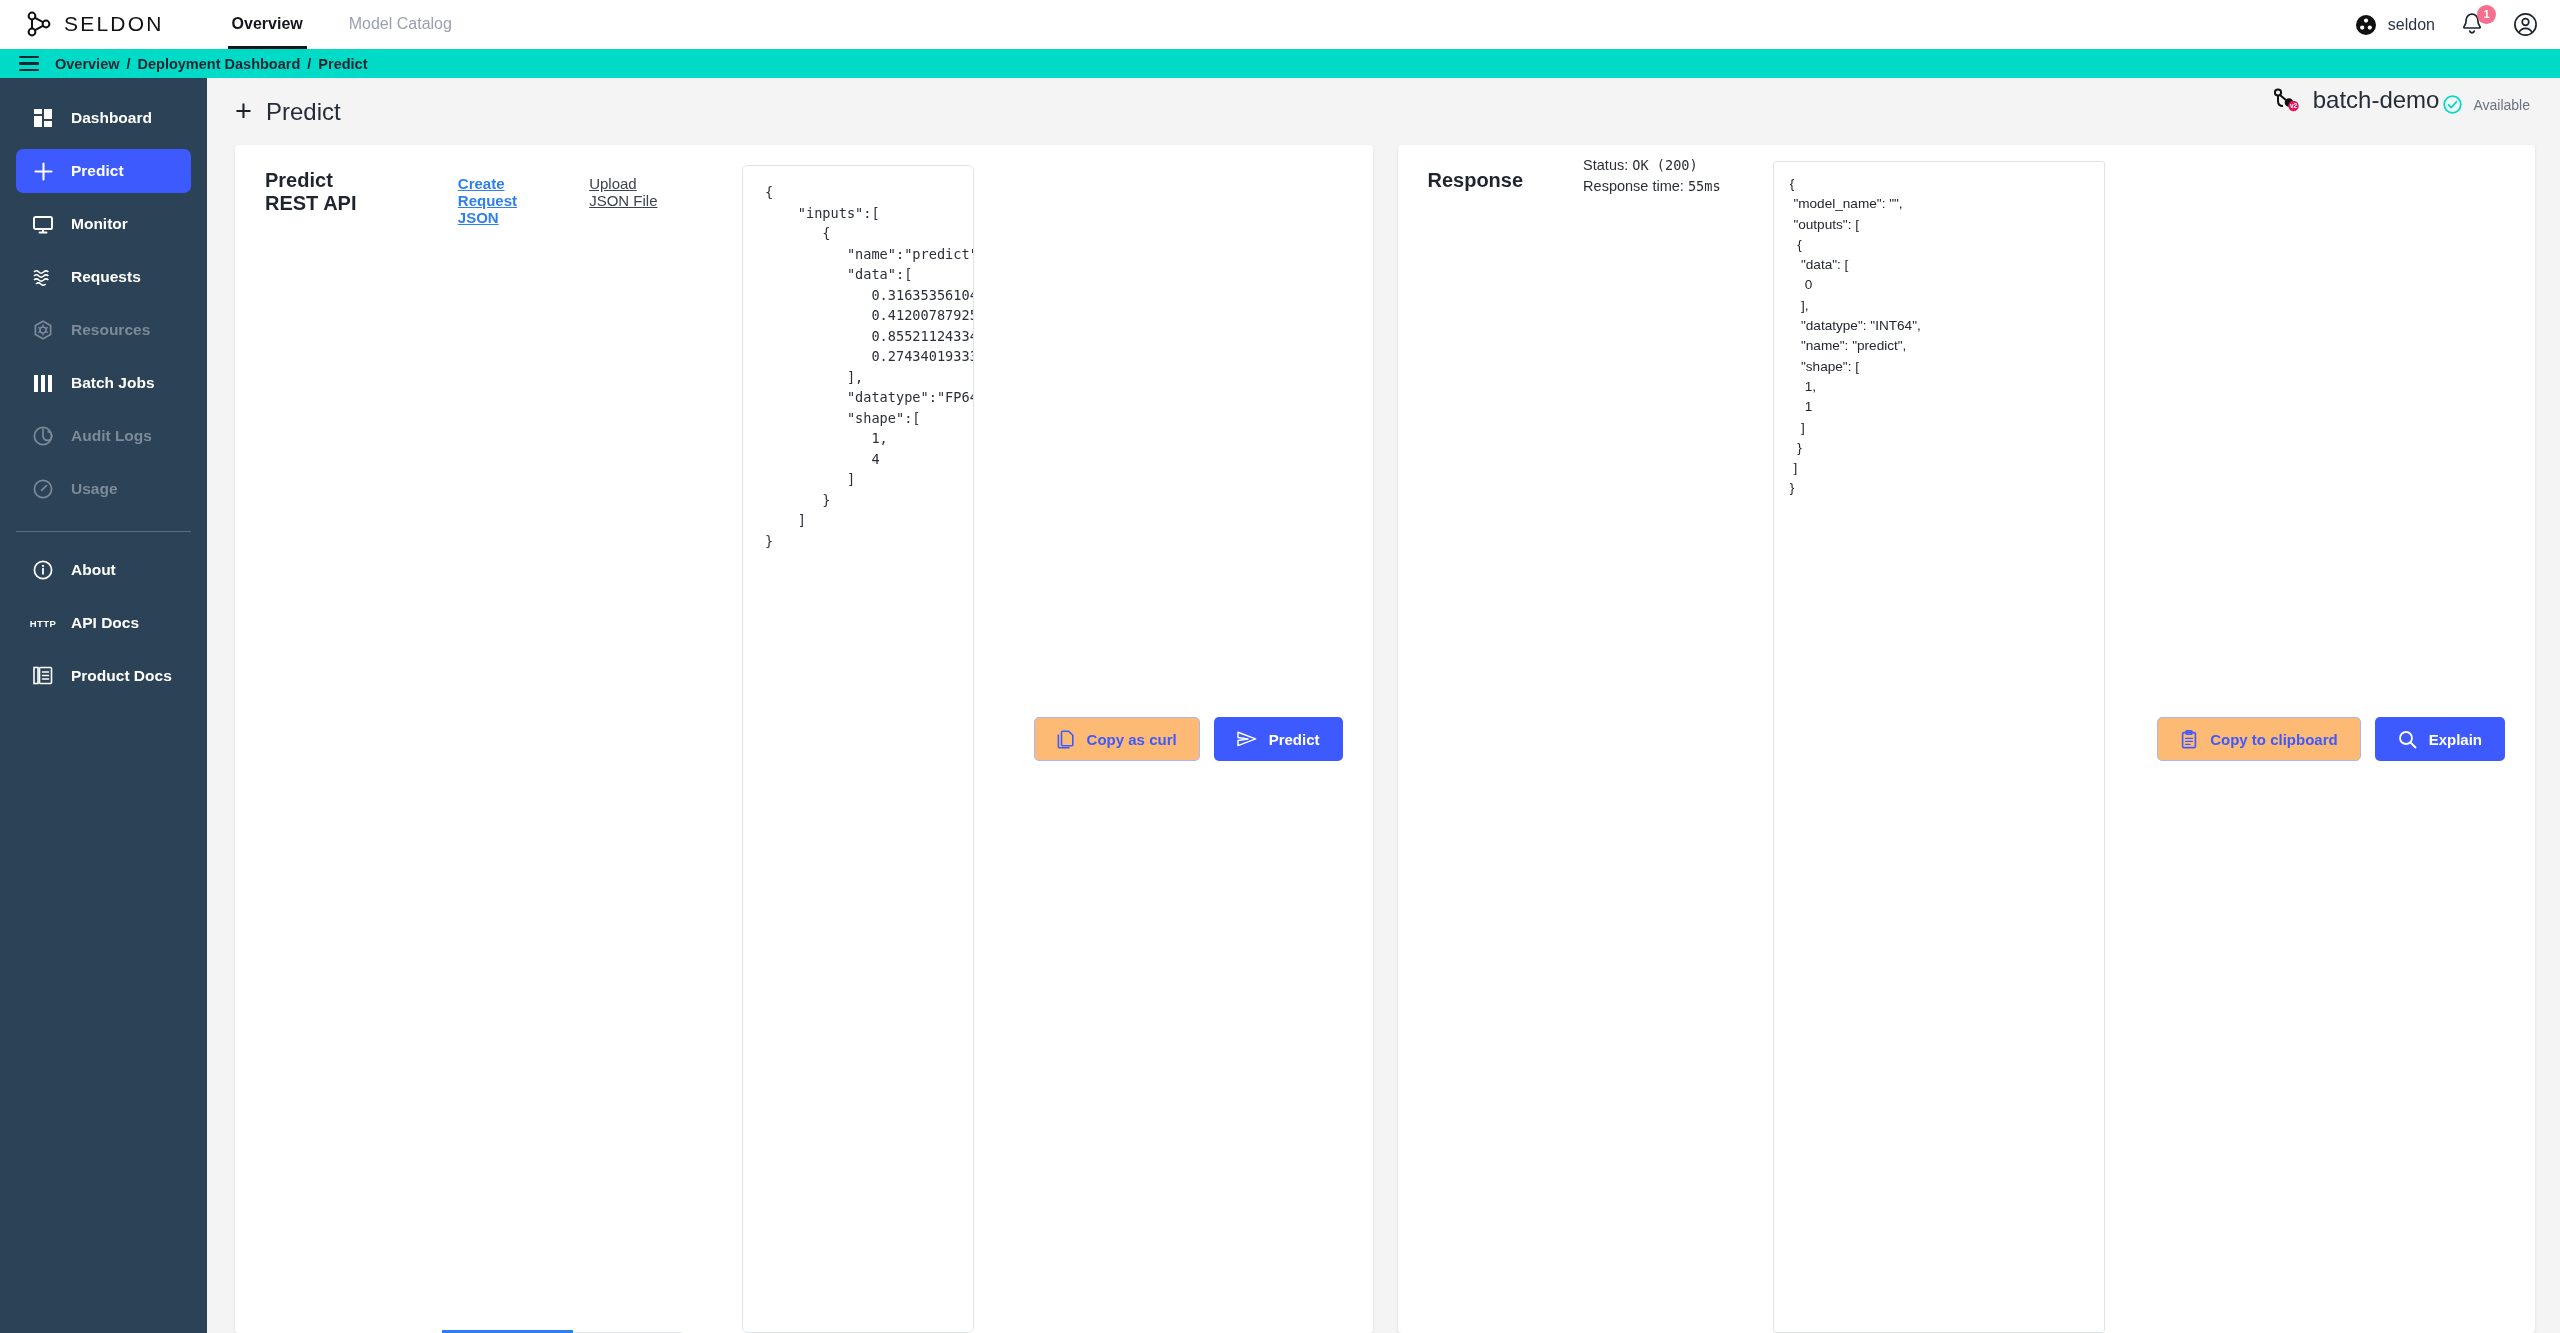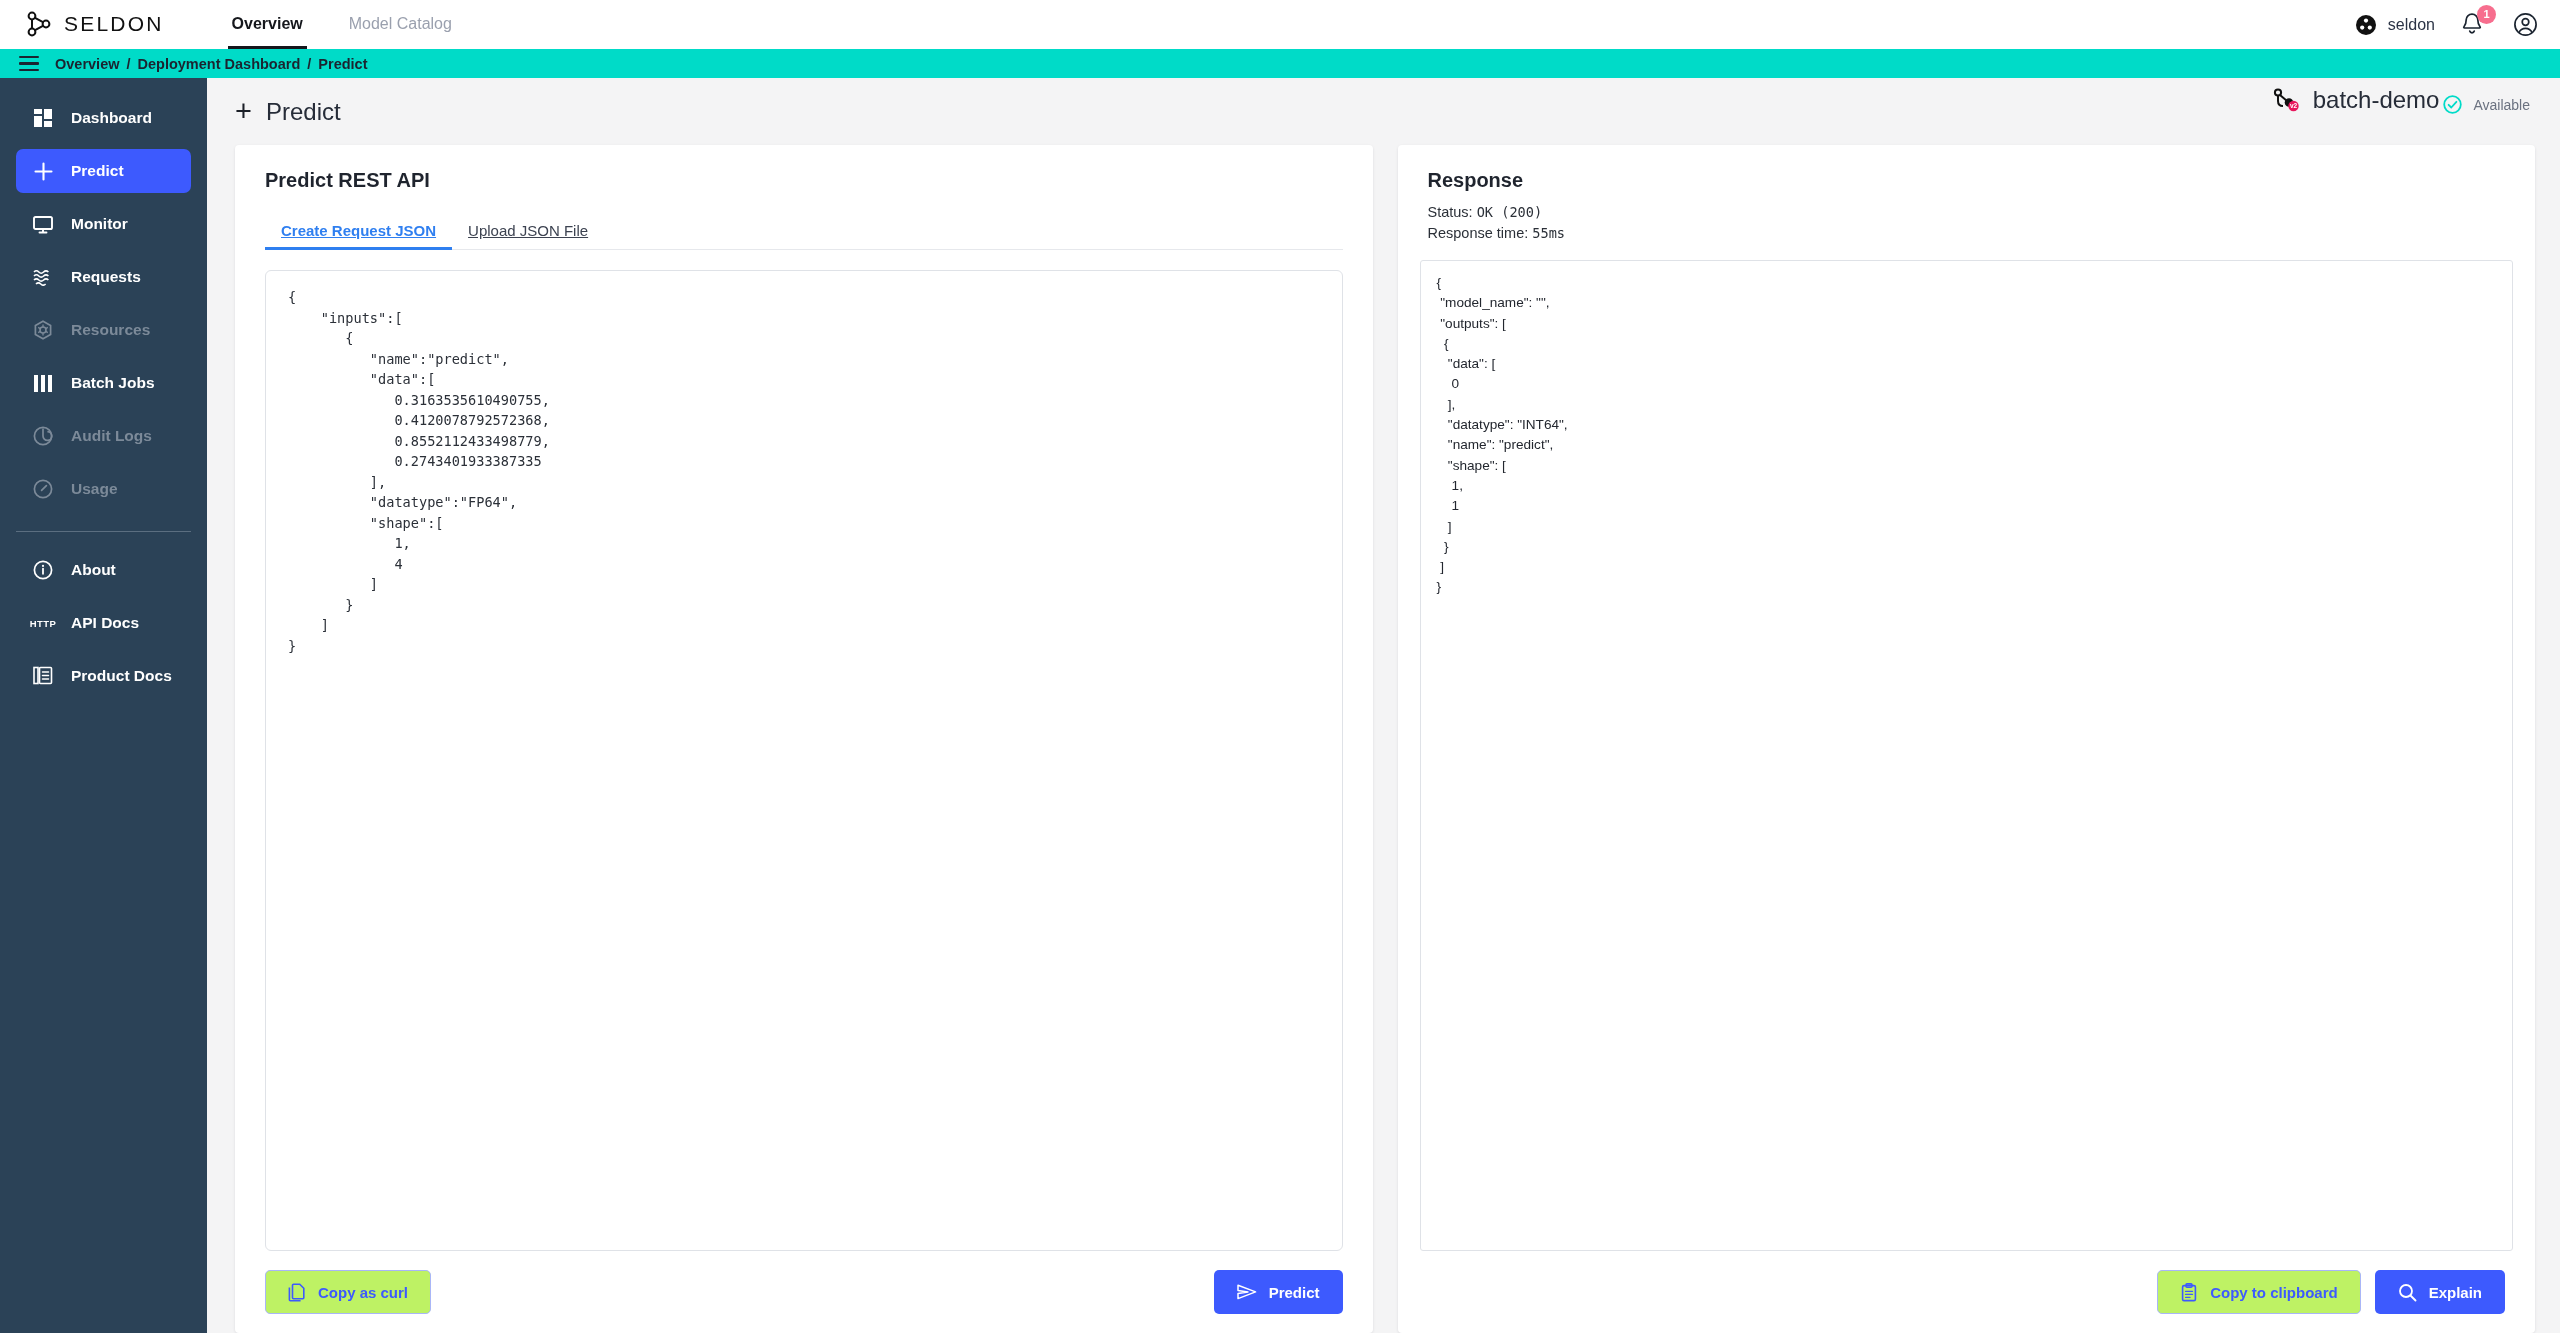--- a/index.html
+++ b/index.html
@@ -83,21 +83,21 @@
   }
   .dep-row { display: flex; align-items: center; gap: 12px; }
   .dep-name { font-size: 24px; color: #262c38; font-weight: 400; }
   .dep-status { display: flex; align-items: center; gap: 11px; }
   .dep-status span { font-size: 14px; color: #6b7280; }
 
   
   .panels { flex: 1 1 auto; display: flex; gap: 25px; padding: 0 25px 0 28px; min-height: 0; }
   .panel {
     background: #ffffff; border-radius: 4px; box-shadow: 0 1px 3px rgba(16,24,40,.10);
-    display: flex; flex-direction: column; min-width: 0;
+    display: flex; flex-direction: row; min-width: 0;
   }
   .panel-left { flex: 1 1 0; max-width: 1155px; }
   .panel-right { flex: 1 1 0; }
   .panel-title { font-size: 20px; font-weight: 700; color: #1f242e; padding: 24px 30px 0 30px; }
 
   .tabs { display: flex; gap: 0; margin: 30px 30px 0 30px; border-bottom: 1px solid #e6e8ec; }
   .tab {
     font-size: 15px; color: #3c4250; padding: 0 16px 10px 16px; cursor: pointer; position: relative; text-decoration: underline;
   }
   .tab.active { color: #2f7ff0; font-weight: 700; }
@@ -132,21 +132,21 @@
     flex: 0 0 82px; display: flex; align-items: center; padding: 0 30px; gap: 14px;
   }
   .panel-actions.split { justify-content: space-between; }
   .panel-actions.right { justify-content: flex-end; }
 
   .btn {
     display: inline-flex; align-items: center; gap: 12px; height: 44px; padding: 0 22px;
     border-radius: 5px; font-size: 15px; font-weight: 700; cursor: pointer; border: 1px solid transparent;
     white-space: nowrap;
   }
-  .btn-outline { background: #bef264; border-color: #a9b6f7; color: #3d5afe; }
+  .btn-outline { background: #fdba74; border-color: #a9b6f7; color: #3d5afe; }
   .btn-primary { background: #3d5afe; color: #fff; }
 
   svg { display: block; }
 </style>
 </head>
 <body>
 
 <div class="app">
 
   <div class="topbar">

